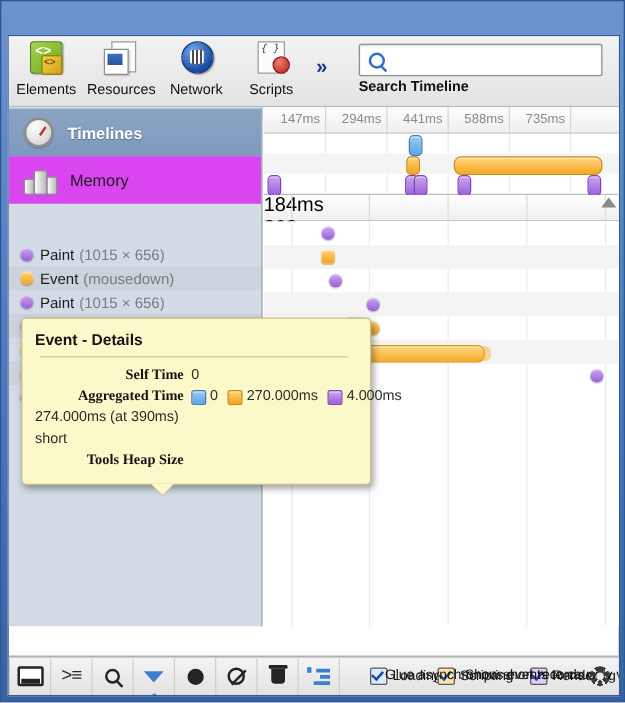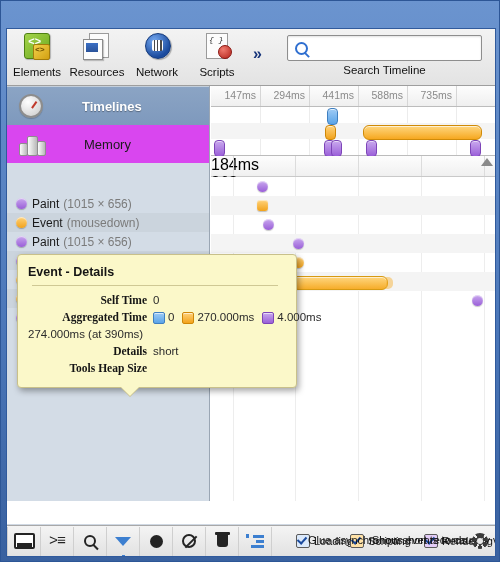--- a/index.html
+++ b/index.html
@@ -64,28 +64,28 @@
   .ic-scripts .t{position:absolute;left:2px;top:1px;font-size:8px;color:#333;font-family:"Liberation Mono",monospace;}
   .ic-bug{position:absolute;left:18px;top:13px;width:12px;height:12px;border-radius:50%;
     background:radial-gradient(circle at 35% 30%,#f07a6e,#b3241c);border:1px solid #8a1510;}
 
   .searchwrap{position:absolute;left:280px;top:6px;width:195px;}
   .searchbox{height:24px;border:1px solid #8e8e8e;background:#fff;border-radius:2px;display:flex;align-items:center;
     box-shadow:inset 0 1px 2px rgba(0,0,0,.12);}
   .mag{width:13px;height:13px;border:2px solid #2f6fd0;border-radius:50%;margin-left:7px;position:relative;box-sizing:border-box;}
   .mag::after{content:"";position:absolute;right:-4px;bottom:-3px;width:6px;height:2px;background:#2f6fd0;transform:rotate(45deg);}
   .searchinput{border:0;outline:0;flex:1;font-size:12px;margin-left:5px;background:transparent;font-family:"Liberation Sans",sans-serif;}
-  .searchlabel{text-align:center;font-size:11.5px;color:#111;margin-top:3px;}
+  .searchlabel{font-size:11.5px;color:#111;margin-top:3px;font-weight:bold;}
 
   
   .main{position:relative;height:415px;background:#fff;}
   .sidebar{position:absolute;left:0;top:0;width:203px;height:415px;background:#d3dce6;
     border-right:1px solid #9aa6b4;box-sizing:border-box;overflow:hidden;}
   .sb-top{height:1px;background:#c4cfdb;}
-  .sb-item{height:38px;display:flex;align-items:center;padding-left:12px;box-sizing:border-box;gap:28px;}
+  .sb-item{height:38px;display:flex;align-items:center;padding-left:12px;box-sizing:border-box;}
   .sb-item.sel{background:linear-gradient(to bottom,#8ba4c4,#7e99bd);}
   .sb-item.sel .sb-lbl{color:#fff;font-weight:bold;text-shadow:0 1px 1px rgba(0,0,0,.35);}
   .sb-item.alt{background:#d946ef;}
   .sb-lbl{font-size:13px;color:#1b1b1b;margin-left:11px;}
   .ic-clock{width:24px;height:24px;border-radius:50%;background:radial-gradient(circle at 35% 30%,#fff,#c9c9c9);
     border:2px solid #8d8d8d;box-sizing:border-box;position:relative;box-shadow:0 1px 1px rgba(0,0,0,.2);}
   .ic-clock::after{content:"";position:absolute;left:10px;top:4px;width:1.5px;height:8px;background:#c0392b;transform-origin:bottom;transform:rotate(35deg);}
   .ic-weights{width:26px;height:24px;position:relative;}
   .ic-weights i{position:absolute;bottom:0;background:linear-gradient(to right,#fbfbfb,#b8b8b8);border:1px solid #8e8e8e;border-radius:2px;display:block;}
   .w1{left:0;width:7px;height:11px;}
@@ -399,21 +399,20 @@
                 <i class="swatch" style="background:linear-gradient(to bottom,#c9a8ee,#9a5fd8);border:1px solid #7d45b8"></i>
                 <span>4.000ms</span>
               </span>
             </div>
           </div>
 
           <div class="prow">
             <div class="pv">274.000ms (at 390ms)</div>
           </div>
           <div class="prow">
-            <div class="pk">Details</div>
             <div class="pv">short</div>
           </div>
           <div class="prow">
             <div class="pk">Tools Heap Size</div>
           </div>
           <div class="tailtri"></div>
         </div>
       </div>
 
       <div class="botline"></div>

